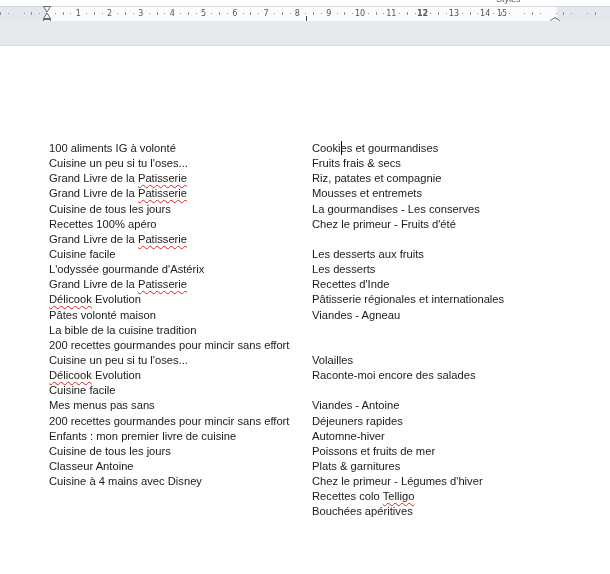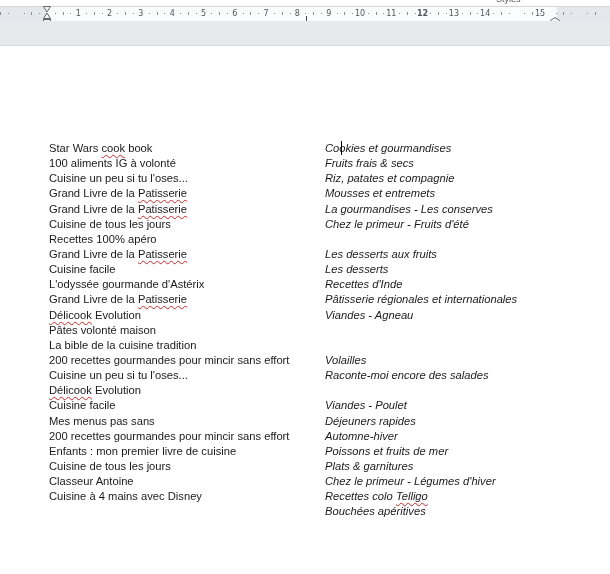--- a/index.html
+++ b/index.html
@@ -45,21 +45,21 @@
     position:absolute; left:0; top:21px; width:610px; height:24px;
     background:#e6eaed; border-bottom:1px solid #d6dadd;
   }
   .page {
     position:absolute; left:0; top:46px; width:610px; height:528px; background:#ffffff;
   }
   .col {
     position:absolute; top:141px; font-size:11.2px; color:#1a1a1a; line-height:15.15px;
   }
   .col.left { left:49px; }
-  .col.right { left:325px;font-style:italic; }
+  .col.right { left:312px; }
   .line { height:15.15px; white-space:nowrap; }
   .spell {
     text-decoration: underline wavy #d22;
     text-decoration-thickness: 1px;
     text-underline-offset: 2px;
   }
   .cursor {
     position:absolute; left:341px; top:141px; width:1px; height:14px; background:#000;
   }
 </style>
@@ -80,21 +80,21 @@
       <span class="ruler-num" style="left: 203.5px;">5</span>
       <span class="ruler-num" style="left: 234.8px;">6</span>
       <span class="ruler-num" style="left: 266.1px;">7</span>
       <span class="ruler-num" style="left: 297.4px;">8</span>
       <span class="ruler-num" style="left: 328.7px;">9</span>
       <span class="ruler-num" style="left: 360px;">10</span>
       <span class="ruler-num" style="left: 391.3px;">11</span>
       <span class="ruler-num" style="left: 422.6px; font-weight: bold;">12</span>
       <span class="ruler-num" style="left: 453.9px;">13</span>
       <span class="ruler-num" style="left: 485.2px;">14</span>
-      <span class="ruler-num" style="left: 540px;">15</span>
+      <span class="ruler-num" style="left: 502px;">15</span>
       <span class="ruler-tick" style="left: 0.0499999px;"></span>
       <span class="ruler-dot" style="left: 7.875px;"></span>
       <span class="ruler-dot" style="left: 23.525px;"></span>
       <span class="ruler-tick" style="left: 31.35px;"></span>
       <span class="ruler-dot" style="left: 39.175px;"></span>
       <span class="ruler-dot" style="left: 54.825px;"></span>
       <span class="ruler-tick" style="left: 62.65px;"></span>
       <span class="ruler-dot" style="left: 70.475px;"></span>
       <span class="ruler-dot" style="left: 86.125px;"></span>
       <span class="ruler-tick" style="left: 93.95px;"></span>
@@ -156,21 +156,20 @@
   <svg class="right-indent" viewBox="0 0 10 6">
     <polygon points="5,0.5 9.5,3.5 9.5,5.5 0.5,5.5 0.5,3.5" fill="#f5f5f5" stroke="#666" stroke-width="1"></polygon>
   </svg>
 </div>
 
 <div class="gray-band"></div>
 
 <div class="page"></div>
 
 <div class="col left" id="col-left">
-    <div class="line"><span>Star Wars </span><span class="spell">cook</span><span> book</span></div>
     <div class="line">100 aliments IG à volonté</div>
     <div class="line">Cuisine un peu si tu l'oses...</div>
     <div class="line"><span>Grand Livre de la </span><span class="spell">Patisserie</span><span></span></div>
     <div class="line"><span>Grand Livre de la </span><span class="spell">Patisserie</span><span></span></div>
     <div class="line">Cuisine de tous les jours</div>
     <div class="line">Recettes 100% apéro</div>
     <div class="line"><span>Grand Livre de la </span><span class="spell">Patisserie</span><span></span></div>
     <div class="line">Cuisine facile</div>
     <div class="line">L'odyssée gourmande d'Astérix</div>
     <div class="line"><span>Grand Livre de la </span><span class="spell">Patisserie</span><span></span></div>
@@ -199,21 +198,21 @@
     <div class="line">Les desserts aux fruits</div>
     <div class="line">Les desserts</div>
     <div class="line">Recettes d'Inde</div>
     <div class="line">Pâtisserie régionales et internationales</div>
     <div class="line">Viandes - Agneau</div>
     <div class="line"></div>
     <div class="line"></div>
     <div class="line">Volailles</div>
     <div class="line">Raconte-moi encore des salades</div>
     <div class="line"></div>
-    <div class="line">Viandes - Poulet</div>
+    <div class="line">Viandes - Antoine</div>
     <div class="line">Déjeuners rapides</div>
     <div class="line">Automne-hiver</div>
     <div class="line">Poissons et fruits de mer</div>
     <div class="line">Plats &amp; garnitures</div>
     <div class="line">Chez le primeur - Légumes d'hiver</div>
     <div class="line"><span>Recettes colo </span><span class="spell">Telligo</span><span></span></div>
     <div class="line">Bouchées apéritives</div>
   </div>
 <div class="cursor"></div>
 

